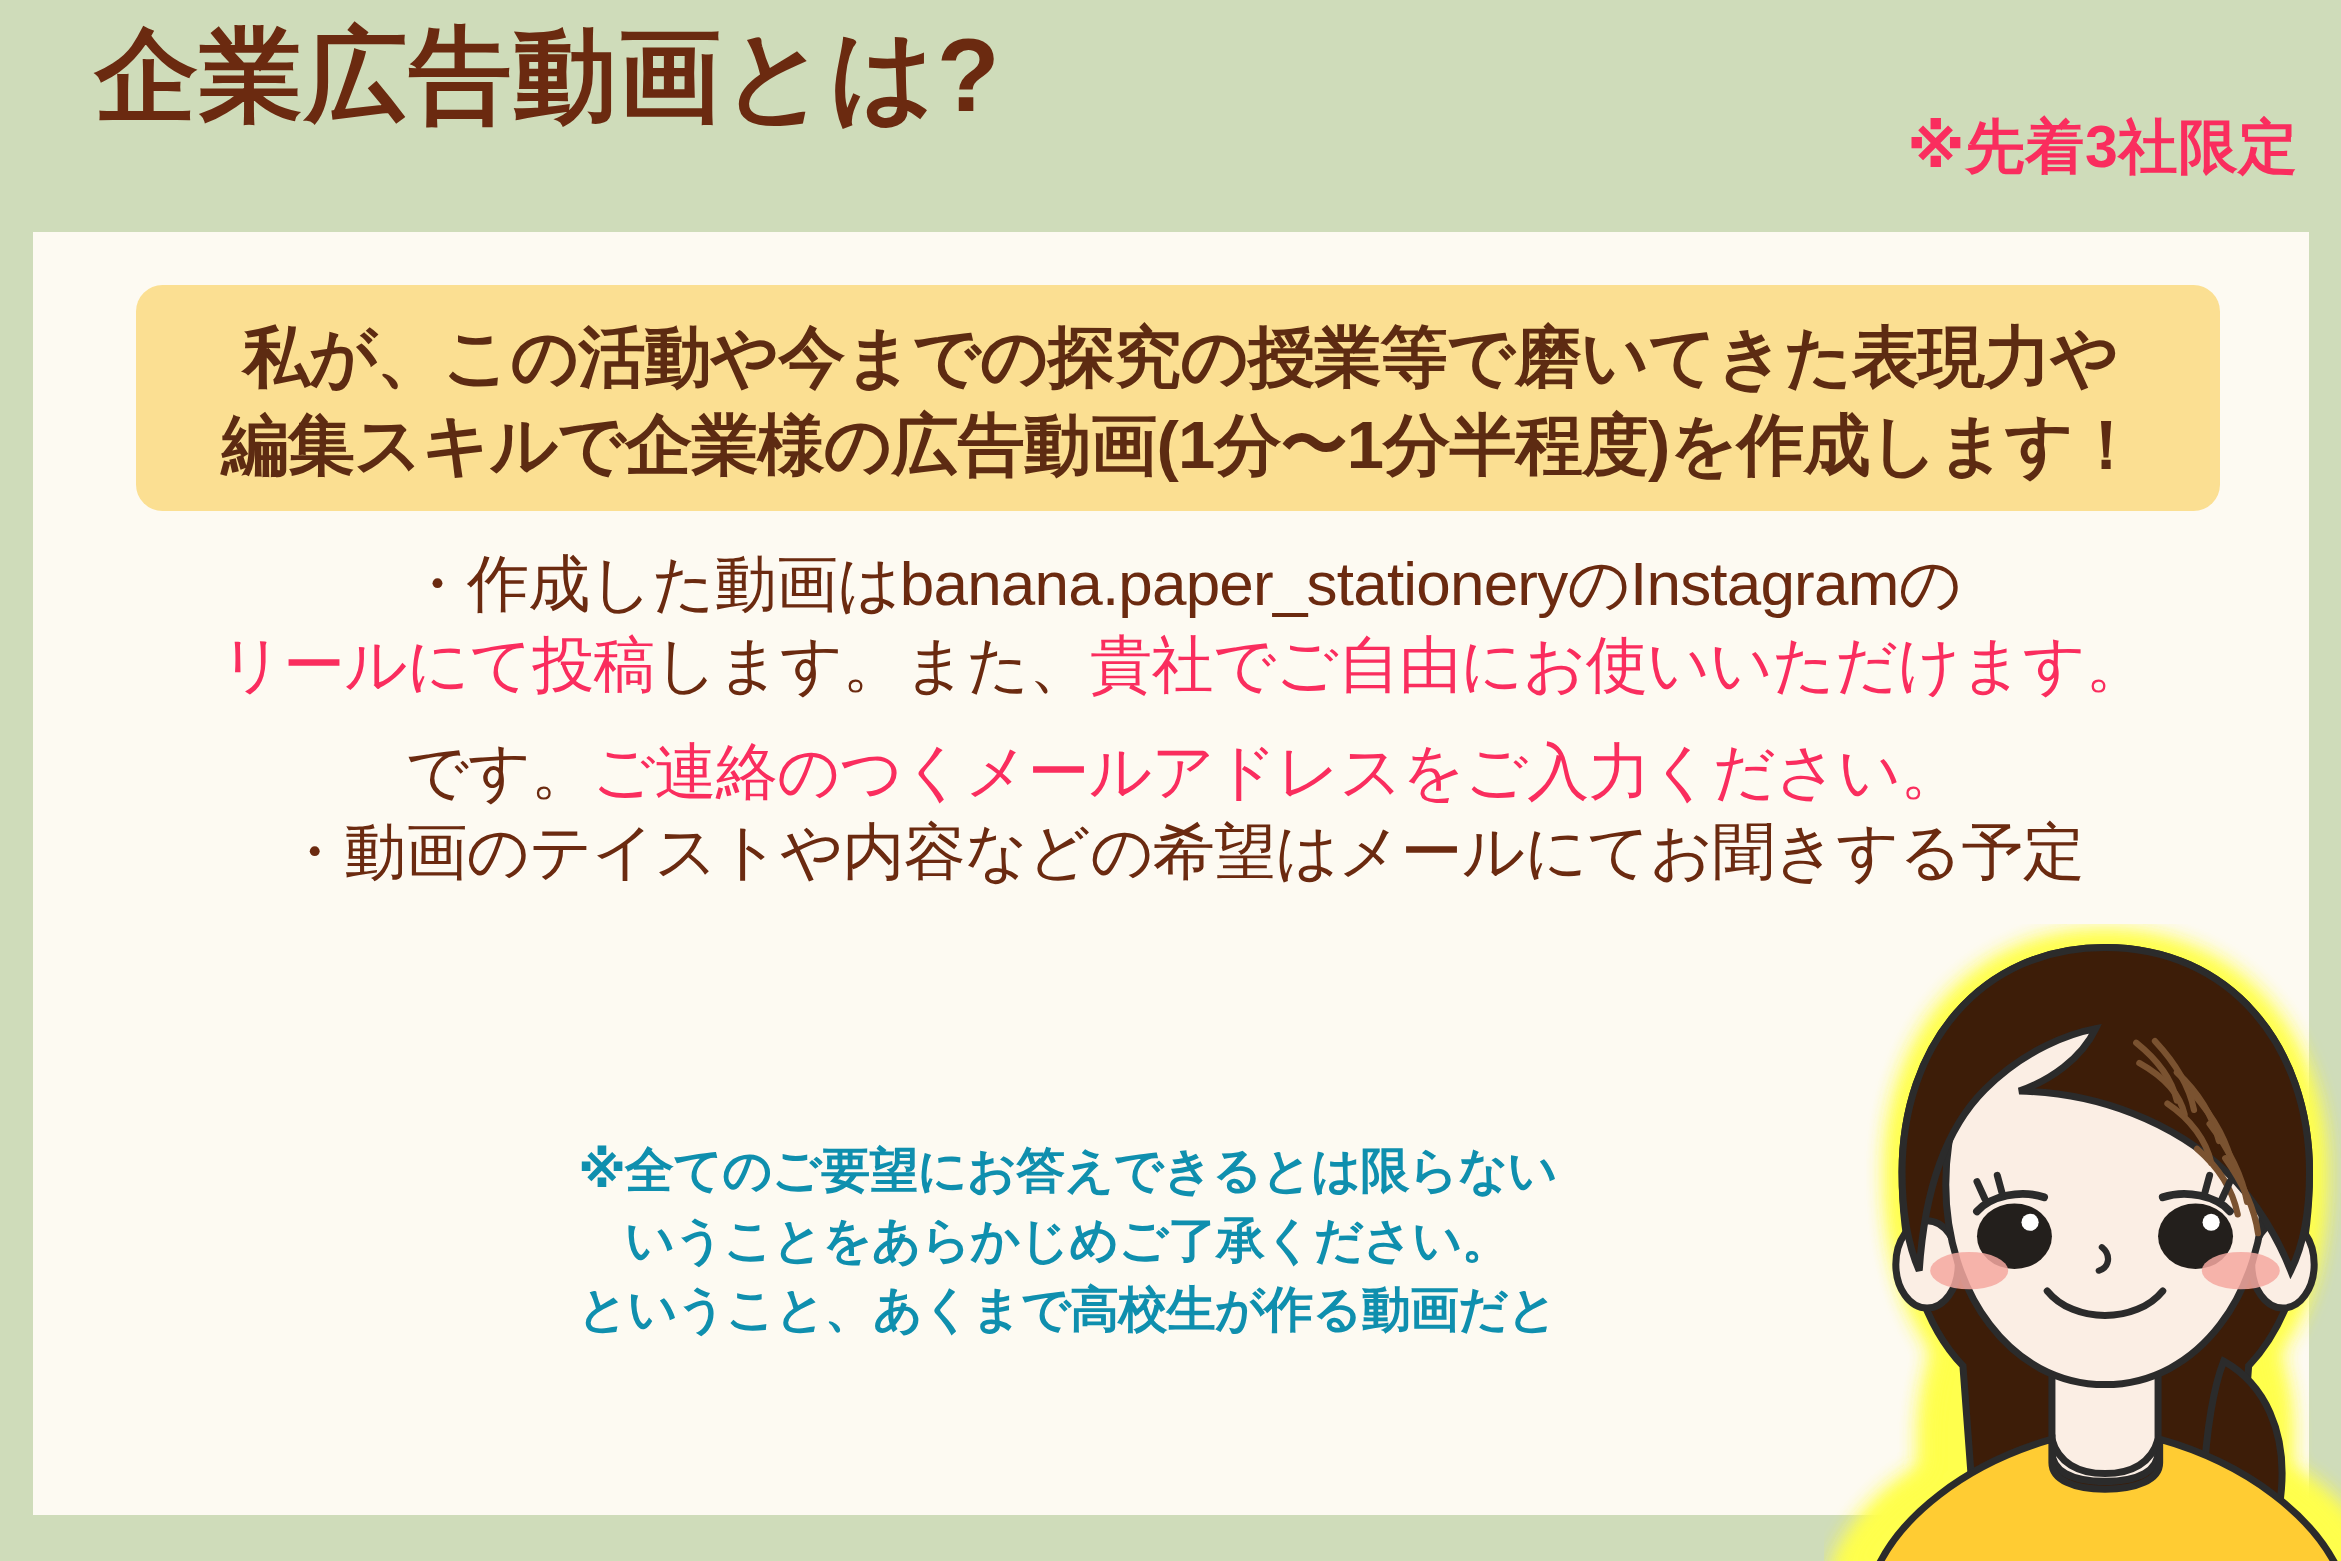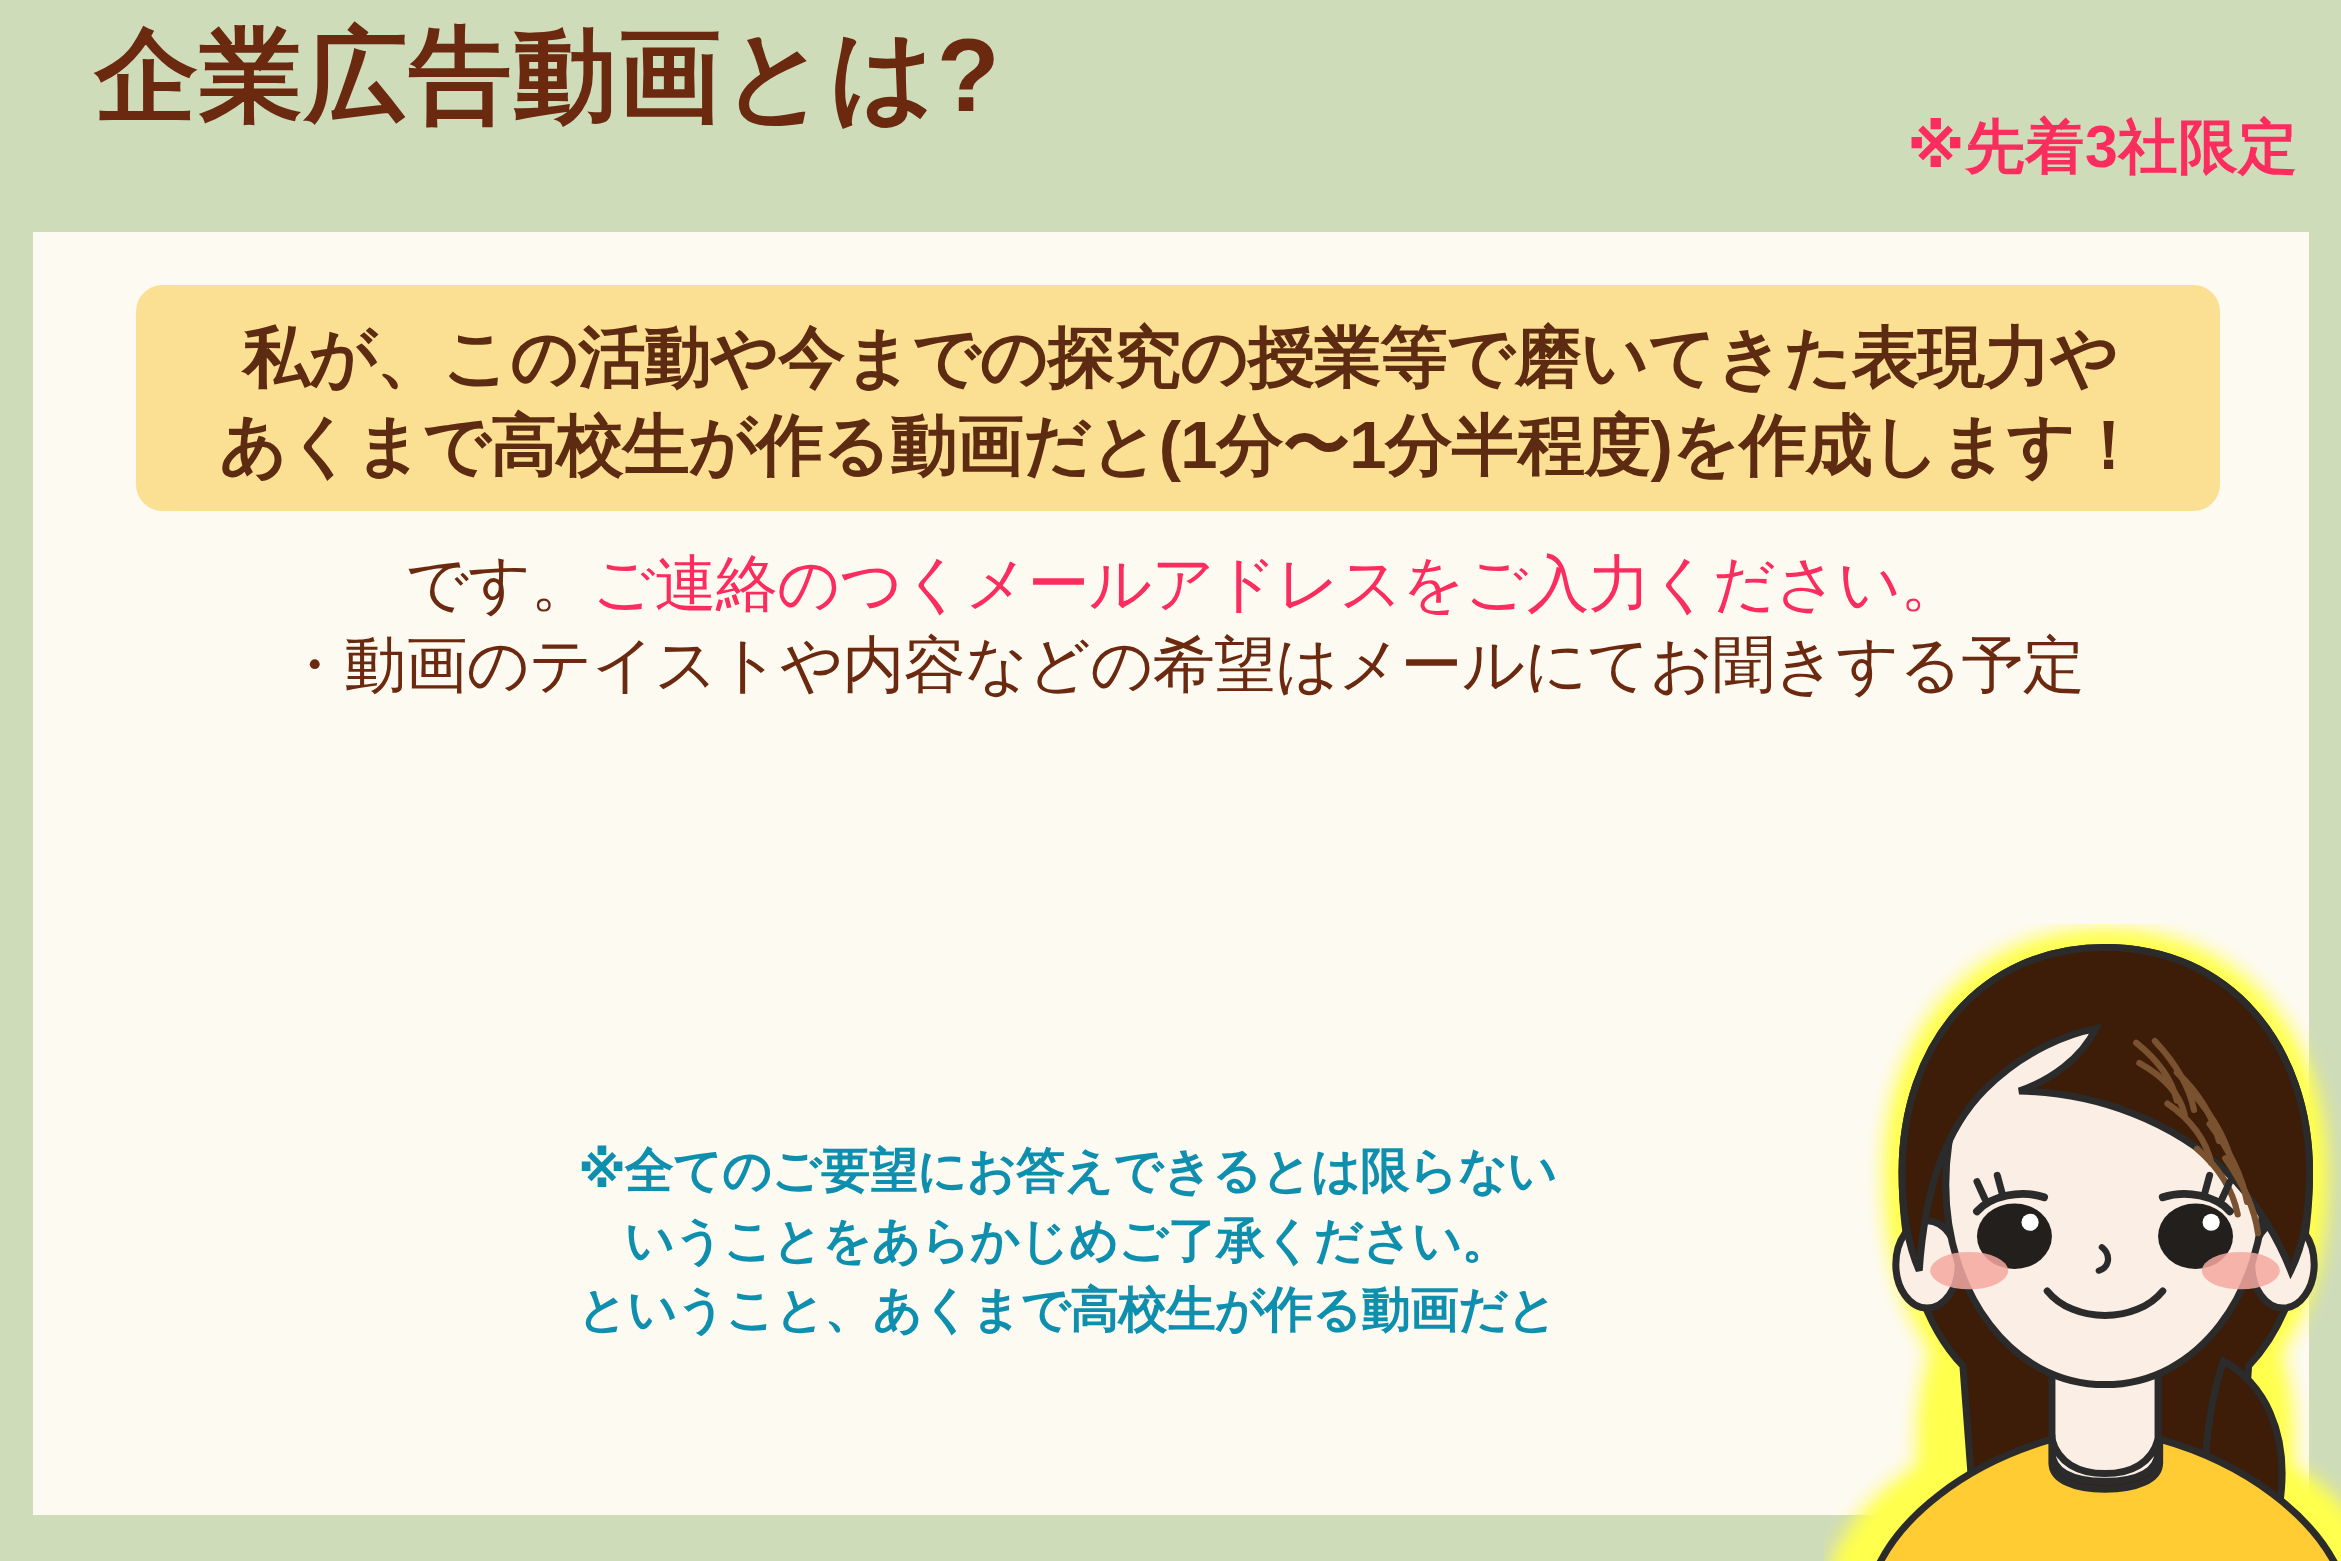--- a/index.html
+++ b/index.html
@@ -132,25 +132,33 @@
 
   <div id="header">
     <div id="page-title">企業広告動画とは?</div>
     <div id="limited-badge">※先着3社限定</div>
   </div>
 
   <div id="card">
 
     <div id="highlight-box">
       <div class="hl-line">私が、この活動や今までの探究の授業等で磨いてきた表現力や</div>
-      <div class="hl-line">あくまで高校生が作る動画だと(1分〜1分半程度)を作成します！</div>
+      <div class="hl-line">編集スキルで企業様の広告動画(1分〜1分半程度)を作成します！</div>
     </div>
 
     <div id="body-bullets">
 
+      <div class="para">
+        <div class="para-line">
+          <span class="t-brown">・作成した動画はbanana.paper_stationeryのInstagramの</span>
+        </div>
+        <div class="para-line">
+          <span class="t-pink">リールにて投稿</span><span class="t-brown">します。また、</span><span class="t-pink">貴社でご自由にお使いいただけます。</span>
+        </div>
+      </div>
 
       <div class="para">
         <div class="para-line">
           <span class="t-brown">です。</span><span class="t-pink">ご連絡のつくメールアドレスをご入力ください。</span>
         </div>
         <div class="para-line">
           <span class="t-brown">・動画のテイストや内容などの希望はメールにてお聞きする予定</span>
         </div>
       </div>
 

